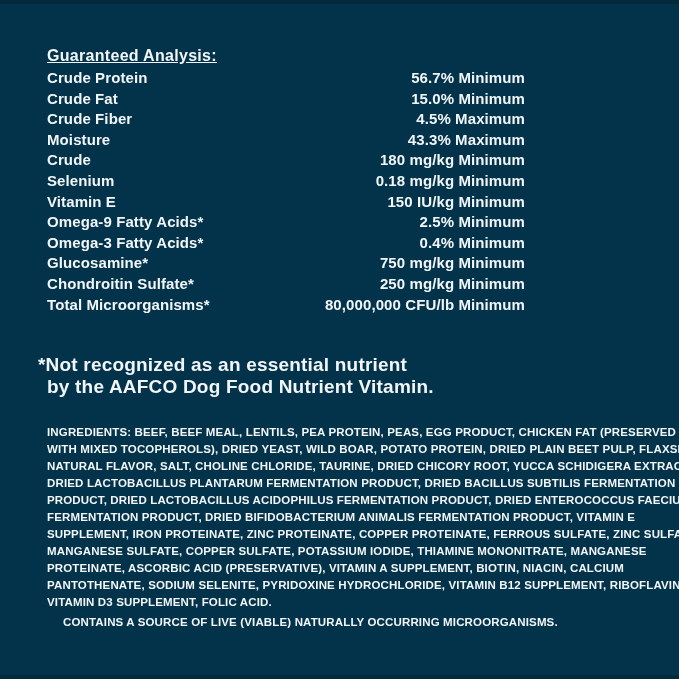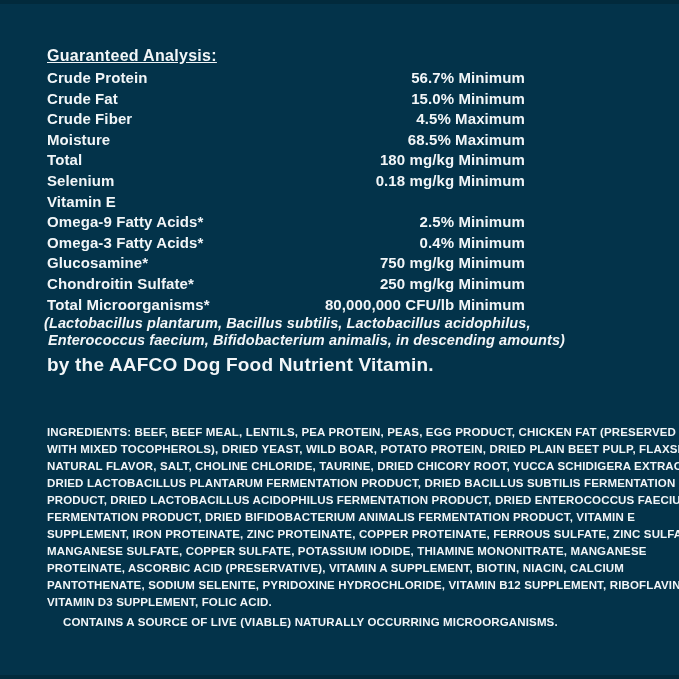--- a/index.html
+++ b/index.html
@@ -101,32 +101,33 @@
     <div class="ga-row">
       <span>Crude Fat</span>
       <span>15.0% Minimum</span>
     </div>
     <div class="ga-row">
       <span>Crude Fiber</span>
       <span>4.5% Maximum</span>
     </div>
     <div class="ga-row">
       <span>Moisture</span>
-      <span>68.5% Maximum</span>
+      <span>43.3% Maximum</span>
     </div>
     <div class="ga-row">
-      <span>Total</span>
+      <span>Crude</span>
       <span>180 mg/kg Minimum</span>
     </div>
     <div class="ga-row">
       <span>Selenium</span>
       <span>0.18 mg/kg Minimum</span>
     </div>
     <div class="ga-row">
       <span>Vitamin E</span>
+      <span>150 IU/kg Minimum</span>
     </div>
     <div class="ga-row">
       <span>Omega-9 Fatty Acids*</span>
       <span>2.5% Minimum</span>
     </div>
     <div class="ga-row">
       <span>Omega-3 Fatty Acids*</span>
       <span>0.4% Minimum</span>
     </div>
     <div class="ga-row">
@@ -136,26 +137,23 @@
     <div class="ga-row">
       <span>Chondroitin Sulfate*</span>
       <span>250 mg/kg Minimum</span>
     </div>
     <div class="ga-row">
       <span>Total Microorganisms*</span>
       <span>80,000,000 CFU/lb Minimum</span>
     </div>
   </section>
 
-  <div class="micro-note">
-    <div class="line-1">(Lactobacillus plantarum, Bacillus subtilis, Lactobacillus acidophilus,</div>
-    <div class="line-2">Enterococcus faecium, Bifidobacterium animalis, in descending amounts)</div>
-  </div>
 
   <div class="footnote">
+    <div class="line-1">*Not recognized as an essential nutrient</div>
     <div class="line-2">by the AAFCO Dog Food Nutrient Vitamin.</div>
   </div>
 
   <section class="ingredients">
     <div>INGREDIENTS: BEEF, BEEF MEAL, LENTILS, PEA PROTEIN, PEAS, EGG PRODUCT, CHICKEN FAT (PRESERVED</div>
     <div>WITH MIXED TOCOPHEROLS), DRIED YEAST, WILD BOAR, POTATO PROTEIN, DRIED PLAIN BEET PULP, FLAXSEED,</div>
     <div>NATURAL FLAVOR, SALT, CHOLINE CHLORIDE, TAURINE, DRIED CHICORY ROOT, YUCCA SCHIDIGERA EXTRACT,</div>
     <div>DRIED LACTOBACILLUS PLANTARUM FERMENTATION PRODUCT, DRIED BACILLUS SUBTILIS FERMENTATION</div>
     <div>PRODUCT, DRIED LACTOBACILLUS ACIDOPHILUS FERMENTATION PRODUCT, DRIED ENTEROCOCCUS FAECIUM</div>
     <div>FERMENTATION PRODUCT, DRIED BIFIDOBACTERIUM ANIMALIS FERMENTATION PRODUCT, VITAMIN E</div>

